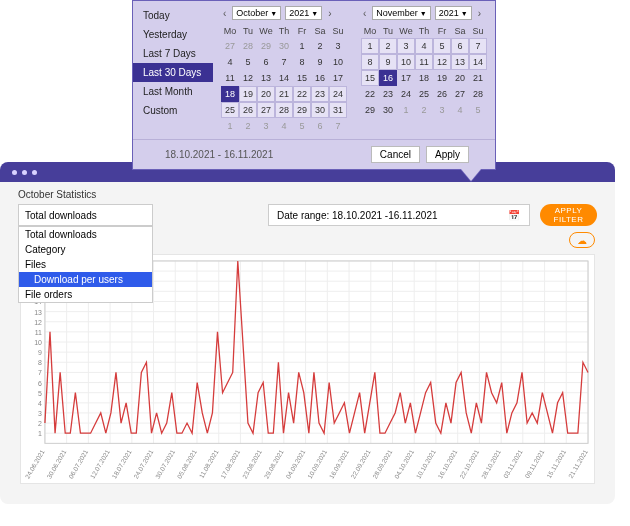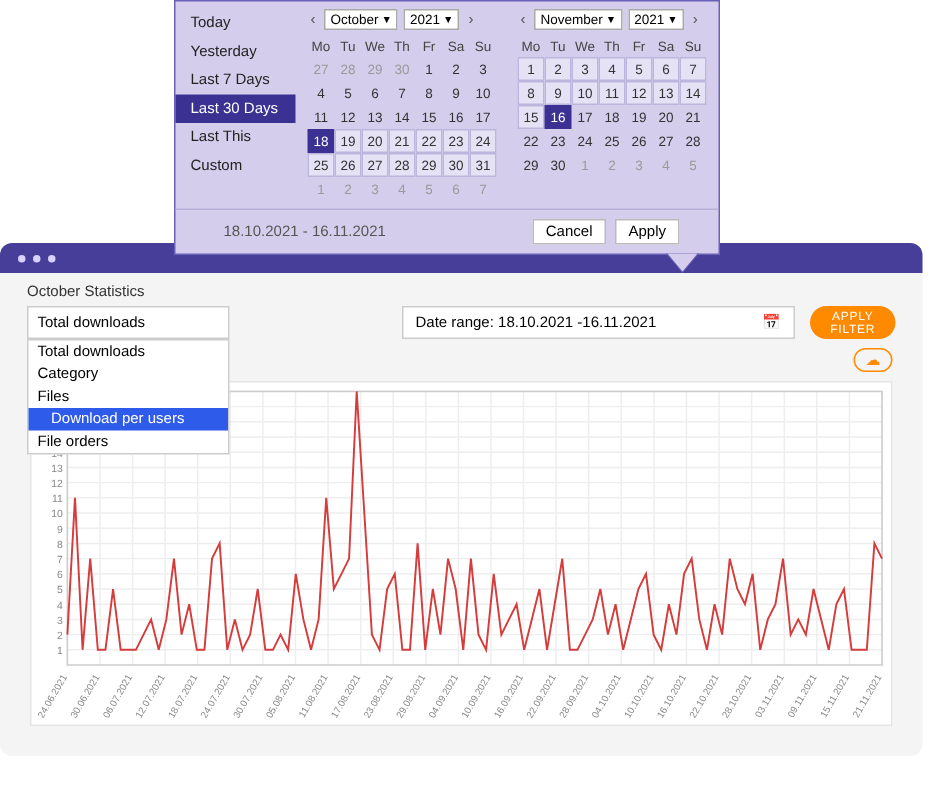--- a/index.html
+++ b/index.html
@@ -11,21 +11,21 @@
 .controls { position: absolute; top: 22px; left: 18px; right: 18px; display: flex; align-items: center; gap: 10px; }
 .select-box { position: relative; width: 135px; height: 22px; border: 1px solid #ccc; background: #fff; display: flex; align-items: center; padding: 0 6px; font-size: 10px; }
 .date-box { width: 262px; height: 22px; border: 1px solid #ccc; background: #fff; display: flex; align-items: center; justify-content: space-between; padding: 0 8px; font-size: 10px; margin-left: auto; }
 .apply-btn { width: 57px; height: 22px; border: none; border-radius: 11px; background: #FF8A00; color: #fff; font-size: 8px; letter-spacing: 0.5px; cursor: pointer; }
 .dropdown { position: absolute; top: 44px; left: 18px; width: 135px; background: #fff; border: 1px solid #ccc; font-size: 10px; z-index: 5; }
 .dropdown div { padding: 2px 6px; }
 .dropdown .sel { background: #2F5BEA; color: #fff; padding-left: 15px; }
 .cloud-btn { position: absolute; top: 50px; right: 20px; width: 26px; height: 16px; border: 1px solid #FF8A00; border-radius: 8px; display: flex; align-items: center; justify-content: center; color: #FF8A00; font-size: 10px; }
 .chart-wrap { position: absolute; top: 72px; left: 20px; right: 20px; bottom: 20px; background: #fff; border: 1px solid #e5e5e5; }
 .chart-svg { width: 100%; height: 100%; }
-.picker { position: absolute; top: 0; left: 116px; width: 364px; background: #D4CEEC; border: 1px solid #6A60B8; z-index: 20; font-size: 10px; }
+.picker { position: absolute; top: 0; left: 132px; width: 364px; background: #D4CEEC; border: 1px solid #6A60B8; z-index: 20; font-size: 10px; }
 .picker-body { display: flex; }
 .preset-col { width: 85px; padding: 5px 0; }
 .preset-col div { padding: 4px 10px; color: #222; cursor: pointer; }
 .preset-col .active { background: #3B3193; color: #fff; }
 .cal-col { flex: 1; padding: 5px 8px; }
 .cal-nav { display: flex; align-items: center; gap: 4px; margin-bottom: 4px; }
 .cal-nav .mini-sel { border: 1px solid #aaa; background: #fff; padding: 1px 3px; font-size: 9px; display: inline-flex; align-items: center; gap: 2px; }
 .arrow { font-size: 10px; color: #555; cursor: pointer; padding: 0 2px; }
 .cal-grid { display: grid; grid-template-columns: repeat(7, 18px); gap: 0; font-size: 9px; }
 .cal-grid .hd { color: #444; text-align: center; padding: 2px 0; }
@@ -168,21 +168,21 @@
   </div>
 </div>
 
 <div class="picker">
   <div class="picker-body">
     <div class="preset-col" id="presets">
         <div>Today</div>
         <div>Yesterday</div>
         <div>Last 7 Days</div>
         <div class="active">Last 30 Days</div>
-        <div>Last This</div>
+        <div>Last Month</div>
         <div>Custom</div>
       </div>
     <div class="cal-col">
       <div style="display:flex; gap:14px;">
         <div>
           <div class="cal-nav">
             <span class="arrow">‹</span>
             <span class="mini-sel">
                 <span>October</span>
                 <span style="font-size:7px;">▼</span>

